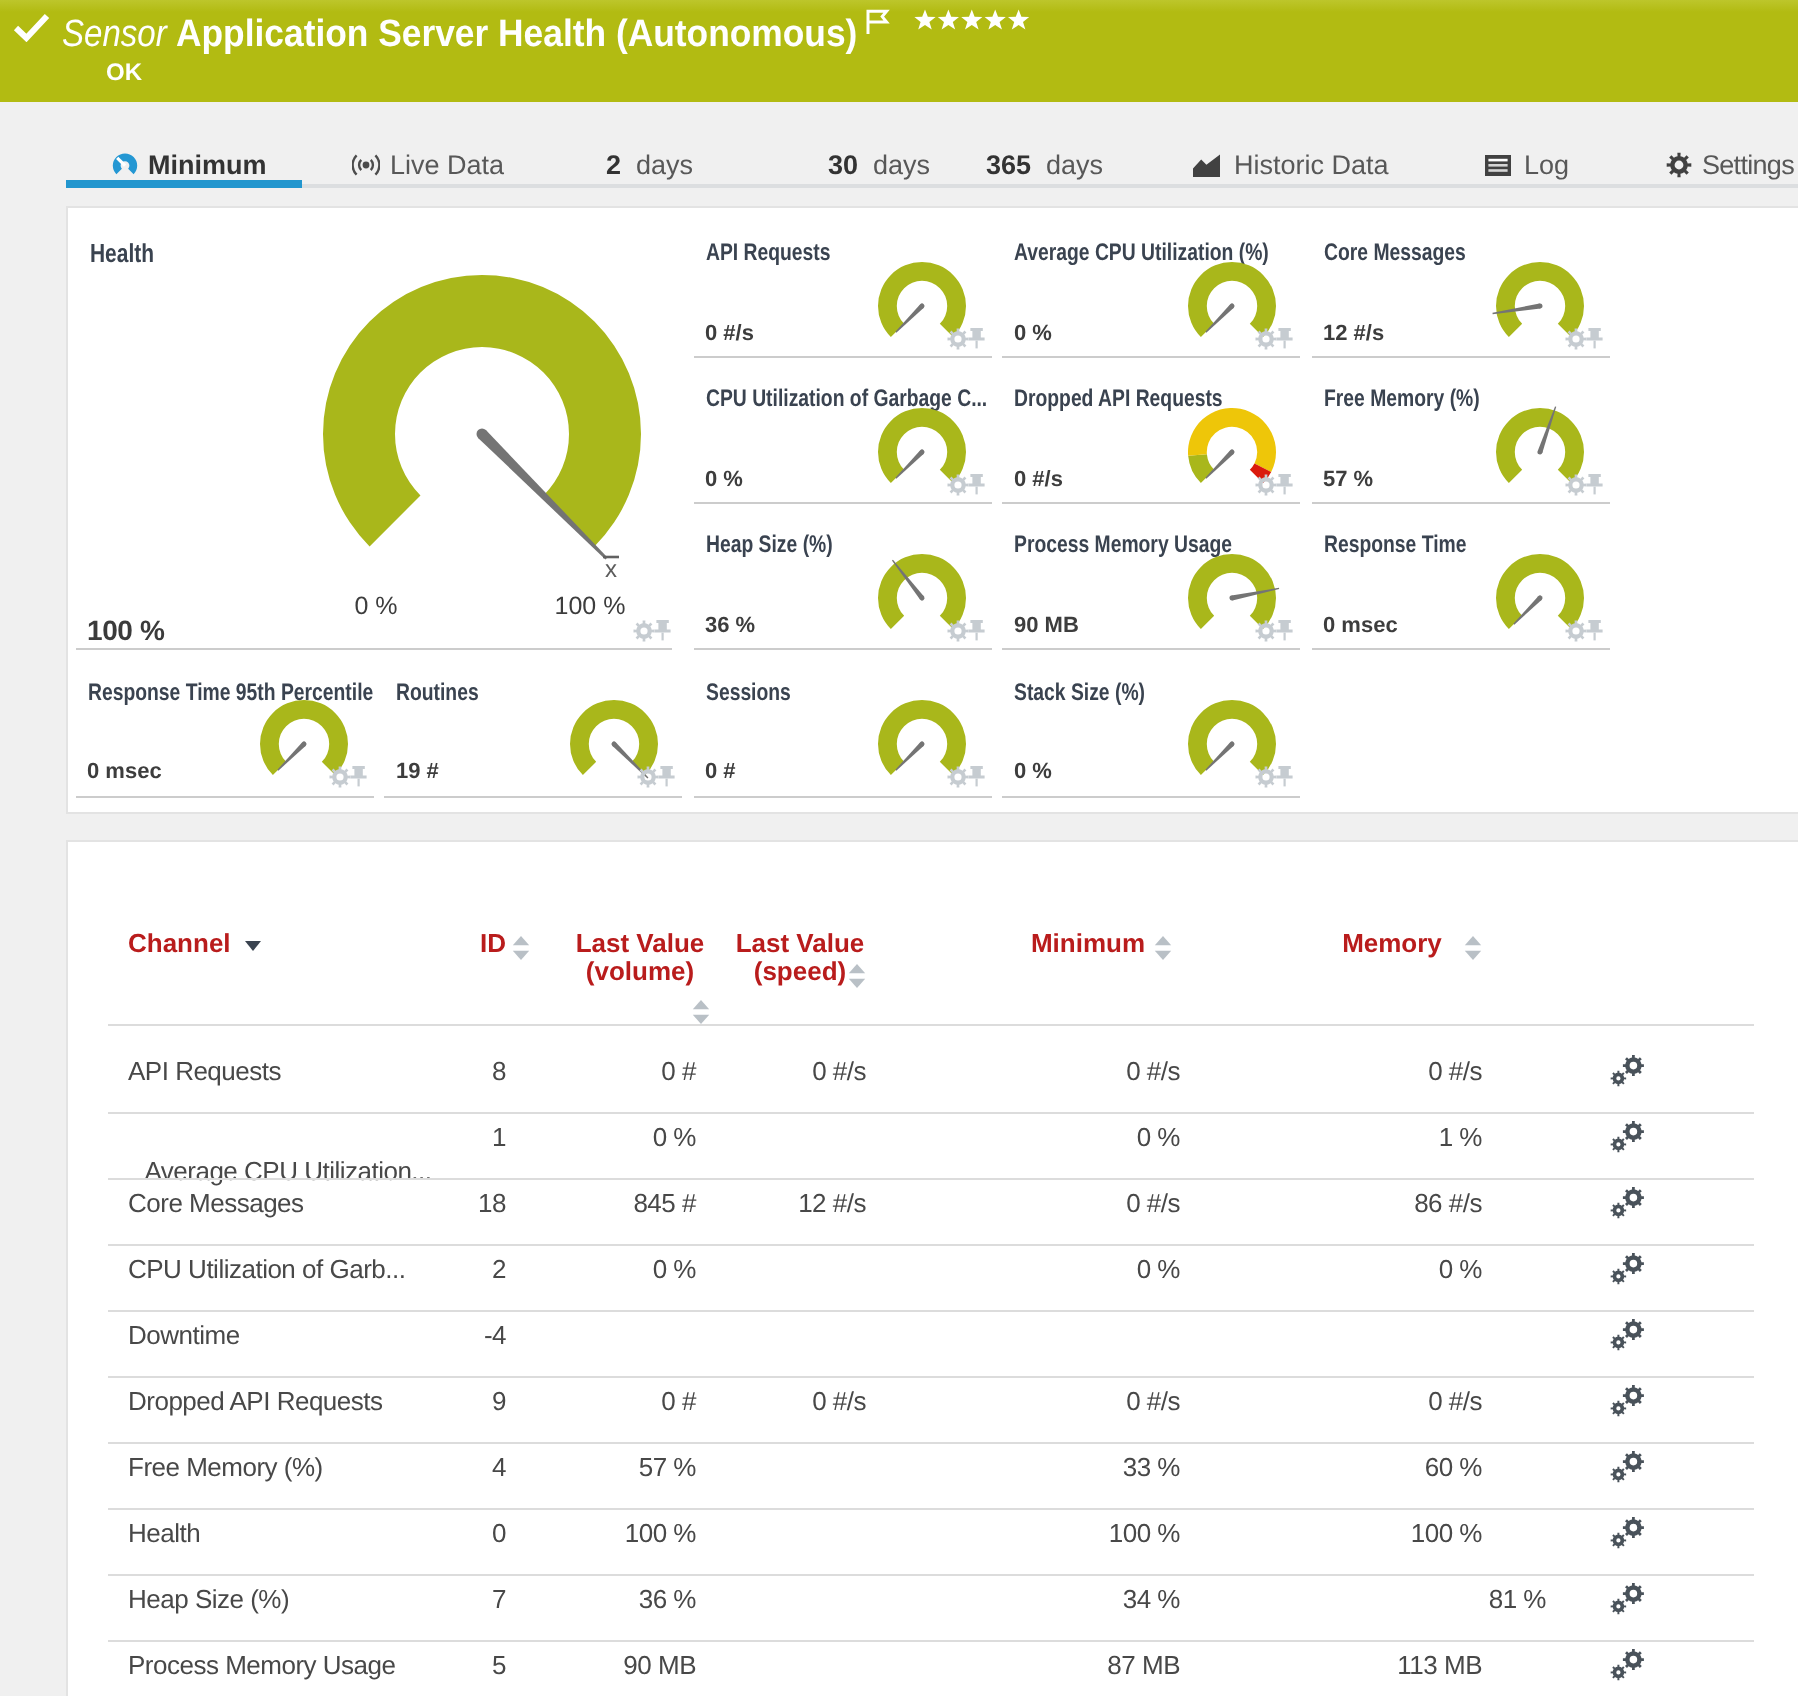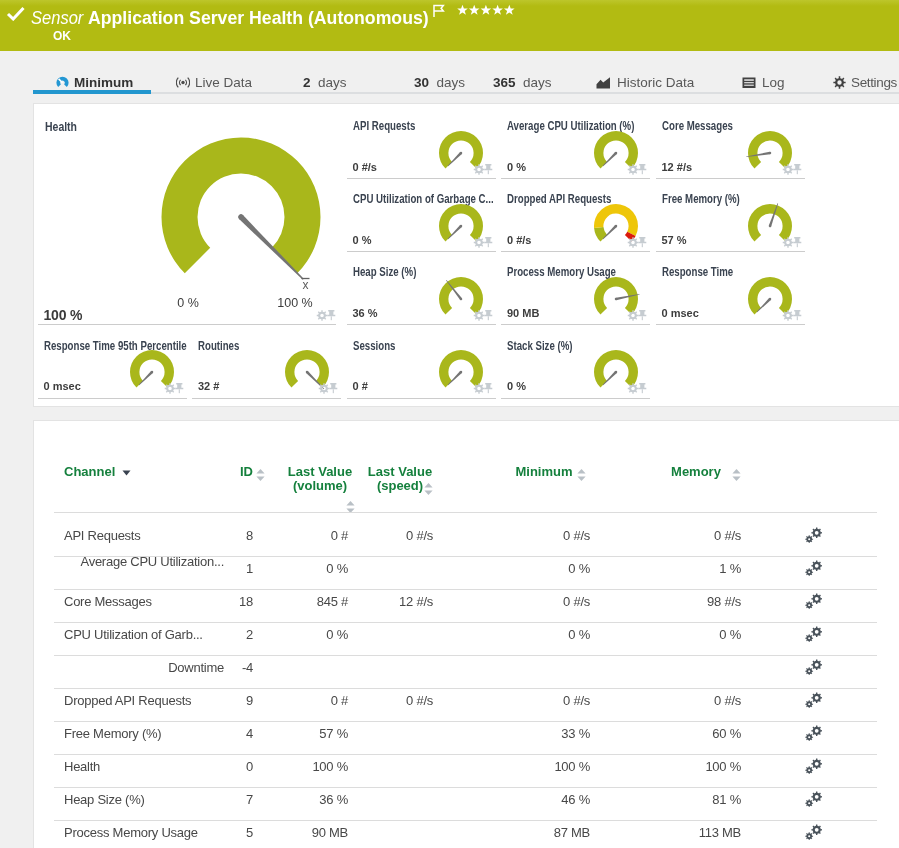--- a/index.html
+++ b/index.html
@@ -13,21 +13,21 @@
 .tab { position:absolute; top:24px; font-size:13.5px; color:#585858; white-space:nowrap; display:flex; align-items:center; }
 .tab b { color:#333; }
 .tab svg { flex:none; }
 #p1 { position:absolute; left:33px; top:103px; width:872px; height:304px; background:#fff; border:1px solid #e3e3e3; }
 #p2 { position:absolute; left:33px; top:420px; width:872px; height:429px; background:#fff; border:1px solid #e3e3e3; }
 .gt { position:absolute; font-size:12px; font-weight:bold; color:#3a4350; white-space:nowrap; line-height:13px; transform:scaleX(0.805); transform-origin:0 0; }
 .gv { position:absolute; font-size:11px; font-weight:bold; color:#3d3d3d; white-space:nowrap; line-height:12px; }
 .gl { position:absolute; font-size:12.5px; color:#3d3d3d; line-height:13px; width:46px; text-align:center; margin-left:-23px; }
 .gbv { position:absolute; font-size:14px; font-weight:bold; color:#3b3b3b; line-height:14px; letter-spacing:-0.2px; }
 .ul { position:absolute; height:1px; background:#cccccc; }
-.th { position:absolute; font-size:13px; font-weight:bold; color:#15803d; line-height:14px; }
+.th { position:absolute; font-size:13px; font-weight:bold; color:#b91c1c; line-height:14px; }
 .tc { position:absolute; font-size:13px; color:#484848; line-height:15px; text-align:right; white-space:nowrap; letter-spacing:-0.25px; }
 .tl { position:absolute; left:20px; width:823px; height:1px; background:#dcdcdc; }
 .sa { vertical-align:-1px; }
 </style></head><body>
 
 <div id="hdr">
   <svg style="position:absolute;left:6px;top:6px" width="20" height="15" viewBox="0 0 20 15">
     <path d="M2,8 L7.2,13 L17.5,2" stroke="#fff" stroke-width="3" fill="none"></path>
     </svg>
   <div class="sensor">Sensor</div>
@@ -307,21 +307,21 @@
 <div class="gt" style="left:164px;top:235.6px">Routines</div>
 <svg style="position:absolute;left:246.5px;top:242.2px" width="52" height="52" viewBox="0 0 52 52">
       <path d="M10.44,41.56 A22,22 0 1 1 41.56,41.56 L34.91,34.91 A12.6,12.6 0 1 0 17.09,34.91 Z" fill="#a9b71b"></path>
       <g transform="translate(26,26)">
         <g transform="rotate(45)">
           <circle cx="0" cy="0" r="1.25" fill="#747474"></circle>
           <path d="M0,-1.25 L24,-0.33 L24,0.33 L0,1.25 Z" fill="#747474"></path>
         </g>
       </g>
     </svg>
-<div class="gv" style="left:164px;top:276.2px">32 #</div>
+<div class="gv" style="left:164px;top:276.2px">19 #</div>
 <svg style="position:absolute;left:283px;top:277.1px" width="24" height="15" viewBox="0 0 24 15" fill="#c6ccd1">
       <g transform="translate(0.5,1)">
         <path d="M10.1,5.01 L10.35,5.86 L11.75,5.8 L11.75,7.2 L10.35,7.14 L10.1,7.99 L9.67,8.77 L10.71,9.72 L9.72,10.71 L8.77,9.67 L7.99,10.1 L7.14,10.35 L7.2,11.75 L5.8,11.75 L5.86,10.35 L5.01,10.1 L4.23,9.67 L3.28,10.71 L2.29,9.72 L3.33,8.77 L2.9,7.99 L2.65,7.14 L1.25,7.2 L1.25,5.8 L2.65,5.86 L2.9,5.01 L3.33,4.23 L2.29,3.28 L3.28,2.29 L4.23,3.33 L5.01,2.9 L5.86,2.65 L5.8,1.25 L7.2,1.25 L7.14,2.65 L7.99,2.9 L8.77,3.33 L9.72,2.29 L10.71,3.28 L9.67,4.23 Z M8.3,6.5 A1.8,1.8 0 1 0 4.7,6.5 A1.8,1.8 0 1 0 8.3,6.5 Z" fill-rule="evenodd"></path>
       </g>
       <path d="M13.2,2 h6.2 v1.5 h-1 v3.3 h1.9 v1.5 h-8 v-1.5 h1.9 v-3.3 h-1 Z"></path>
       <rect x="15.75" y="8.3" width="1.1" height="3.9"></rect>
     </svg>
 <div class="ul" style="left:158px;top:293.6px;width:149px"></div>
 <div class="gt" style="left:318.5px;top:235.6px">Sessions</div>
 <svg style="position:absolute;left:401px;top:242.2px" width="52" height="52" viewBox="0 0 52 52">
@@ -397,51 +397,51 @@
 <div class="tc" style="left:30px;top:106.5px;width:160px;text-align:left">API Requests</div>
 <div class="tc" style="left:172px;top:106.5px;width:47px">8</div>
 <div class="tc" style="left:234px;top:106.5px;width:80px">0 #</div>
 <div class="tc" style="left:319px;top:106.5px;width:80px">0 #/s</div>
 <div class="tc" style="left:456px;top:106.5px;width:100px">0 #/s</div>
 <div class="tc" style="left:607px;top:106.5px;width:100px">0 #/s</div>
 <div style="position:absolute;left:770px;top:106px"><svg class="ri" width="19" height="17" viewBox="0 0 19 17" fill="#49525a">
         <path d="M16.49,4.23 L16.74,5.13 L17.95,5.1 L17.95,6.5 L16.74,6.47 L16.49,7.37 L16.04,8.18 L16.91,9.02 L15.92,10.01 L15.08,9.14 L14.27,9.59 L13.37,9.84 L13.4,11.05 L12,11.05 L12.03,9.84 L11.13,9.59 L10.32,9.14 L9.48,10.01 L8.49,9.02 L9.36,8.18 L8.91,7.37 L8.66,6.47 L7.45,6.5 L7.45,5.1 L8.66,5.13 L8.91,4.23 L9.36,3.42 L8.49,2.58 L9.48,1.59 L10.32,2.46 L11.13,2.01 L12.03,1.76 L12,0.55 L13.4,0.55 L13.37,1.76 L14.27,2.01 L15.08,2.46 L15.92,1.59 L16.91,2.58 L16.04,3.42 Z M14.6,5.8 A1.9,1.9 0 1 0 10.8,5.8 A1.9,1.9 0 1 0 14.6,5.8 Z" fill-rule="evenodd"></path>
         <path d="M7.88,11.09 L8.06,11.72 L9.07,11.69 L9.07,12.71 L8.06,12.68 L7.88,13.31 L7.56,13.89 L8.3,14.57 L7.57,15.3 L6.89,14.56 L6.31,14.88 L5.68,15.06 L5.71,16.07 L4.69,16.07 L4.72,15.06 L4.09,14.88 L3.51,14.56 L2.83,15.3 L2.1,14.57 L2.84,13.89 L2.52,13.31 L2.34,12.68 L1.33,12.71 L1.33,11.69 L2.34,11.72 L2.52,11.09 L2.84,10.51 L2.1,9.83 L2.83,9.1 L3.51,9.84 L4.09,9.52 L4.72,9.34 L4.69,8.33 L5.71,8.33 L5.68,9.34 L6.31,9.52 L6.89,9.84 L7.57,9.1 L8.3,9.83 L7.56,10.51 Z M6.25,12.2 A1.05,1.05 0 1 0 4.15,12.2 A1.05,1.05 0 1 0 6.25,12.2 Z" fill-rule="evenodd"></path>
       </svg></div>
-<div class="tc" style="left:30px;top:133px;width:160px;text-align:right">Average CPU Utilization...</div>
+<div class="tc" style="left:30px;top:157px;width:160px;text-align:center">Average CPU Utilization...</div>
 <div class="tc" style="left:172px;top:139.5px;width:47px">1</div>
 <div class="tc" style="left:234px;top:139.5px;width:80px">0 %</div>
 <div class="tc" style="left:319px;top:139.5px;width:80px"></div>
 <div class="tc" style="left:456px;top:139.5px;width:100px">0 %</div>
 <div class="tc" style="left:607px;top:139.5px;width:100px">1 %</div>
 <div style="position:absolute;left:770px;top:139px"><svg class="ri" width="19" height="17" viewBox="0 0 19 17" fill="#49525a">
         <path d="M16.49,4.23 L16.74,5.13 L17.95,5.1 L17.95,6.5 L16.74,6.47 L16.49,7.37 L16.04,8.18 L16.91,9.02 L15.92,10.01 L15.08,9.14 L14.27,9.59 L13.37,9.84 L13.4,11.05 L12,11.05 L12.03,9.84 L11.13,9.59 L10.32,9.14 L9.48,10.01 L8.49,9.02 L9.36,8.18 L8.91,7.37 L8.66,6.47 L7.45,6.5 L7.45,5.1 L8.66,5.13 L8.91,4.23 L9.36,3.42 L8.49,2.58 L9.48,1.59 L10.32,2.46 L11.13,2.01 L12.03,1.76 L12,0.55 L13.4,0.55 L13.37,1.76 L14.27,2.01 L15.08,2.46 L15.92,1.59 L16.91,2.58 L16.04,3.42 Z M14.6,5.8 A1.9,1.9 0 1 0 10.8,5.8 A1.9,1.9 0 1 0 14.6,5.8 Z" fill-rule="evenodd"></path>
         <path d="M7.88,11.09 L8.06,11.72 L9.07,11.69 L9.07,12.71 L8.06,12.68 L7.88,13.31 L7.56,13.89 L8.3,14.57 L7.57,15.3 L6.89,14.56 L6.31,14.88 L5.68,15.06 L5.71,16.07 L4.69,16.07 L4.72,15.06 L4.09,14.88 L3.51,14.56 L2.83,15.3 L2.1,14.57 L2.84,13.89 L2.52,13.31 L2.34,12.68 L1.33,12.71 L1.33,11.69 L2.34,11.72 L2.52,11.09 L2.84,10.51 L2.1,9.83 L2.83,9.1 L3.51,9.84 L4.09,9.52 L4.72,9.34 L4.69,8.33 L5.71,8.33 L5.68,9.34 L6.31,9.52 L6.89,9.84 L7.57,9.1 L8.3,9.83 L7.56,10.51 Z M6.25,12.2 A1.05,1.05 0 1 0 4.15,12.2 A1.05,1.05 0 1 0 6.25,12.2 Z" fill-rule="evenodd"></path>
       </svg></div>
 <div class="tc" style="left:30px;top:172.5px;width:160px;text-align:left">Core Messages</div>
 <div class="tc" style="left:172px;top:172.5px;width:47px">18</div>
 <div class="tc" style="left:234px;top:172.5px;width:80px">845 #</div>
 <div class="tc" style="left:319px;top:172.5px;width:80px">12 #/s</div>
 <div class="tc" style="left:456px;top:172.5px;width:100px">0 #/s</div>
-<div class="tc" style="left:607px;top:172.5px;width:100px">98 #/s</div>
+<div class="tc" style="left:607px;top:172.5px;width:100px">86 #/s</div>
 <div style="position:absolute;left:770px;top:172px"><svg class="ri" width="19" height="17" viewBox="0 0 19 17" fill="#49525a">
         <path d="M16.49,4.23 L16.74,5.13 L17.95,5.1 L17.95,6.5 L16.74,6.47 L16.49,7.37 L16.04,8.18 L16.91,9.02 L15.92,10.01 L15.08,9.14 L14.27,9.59 L13.37,9.84 L13.4,11.05 L12,11.05 L12.03,9.84 L11.13,9.59 L10.32,9.14 L9.48,10.01 L8.49,9.02 L9.36,8.18 L8.91,7.37 L8.66,6.47 L7.45,6.5 L7.45,5.1 L8.66,5.13 L8.91,4.23 L9.36,3.42 L8.49,2.58 L9.48,1.59 L10.32,2.46 L11.13,2.01 L12.03,1.76 L12,0.55 L13.4,0.55 L13.37,1.76 L14.27,2.01 L15.08,2.46 L15.92,1.59 L16.91,2.58 L16.04,3.42 Z M14.6,5.8 A1.9,1.9 0 1 0 10.8,5.8 A1.9,1.9 0 1 0 14.6,5.8 Z" fill-rule="evenodd"></path>
         <path d="M7.88,11.09 L8.06,11.72 L9.07,11.69 L9.07,12.71 L8.06,12.68 L7.88,13.31 L7.56,13.89 L8.3,14.57 L7.57,15.3 L6.89,14.56 L6.31,14.88 L5.68,15.06 L5.71,16.07 L4.69,16.07 L4.72,15.06 L4.09,14.88 L3.51,14.56 L2.83,15.3 L2.1,14.57 L2.84,13.89 L2.52,13.31 L2.34,12.68 L1.33,12.71 L1.33,11.69 L2.34,11.72 L2.52,11.09 L2.84,10.51 L2.1,9.83 L2.83,9.1 L3.51,9.84 L4.09,9.52 L4.72,9.34 L4.69,8.33 L5.71,8.33 L5.68,9.34 L6.31,9.52 L6.89,9.84 L7.57,9.1 L8.3,9.83 L7.56,10.51 Z M6.25,12.2 A1.05,1.05 0 1 0 4.15,12.2 A1.05,1.05 0 1 0 6.25,12.2 Z" fill-rule="evenodd"></path>
       </svg></div>
 <div class="tc" style="left:30px;top:205.5px;width:160px;text-align:left">CPU Utilization of Garb...</div>
 <div class="tc" style="left:172px;top:205.5px;width:47px">2</div>
 <div class="tc" style="left:234px;top:205.5px;width:80px">0 %</div>
 <div class="tc" style="left:319px;top:205.5px;width:80px"></div>
 <div class="tc" style="left:456px;top:205.5px;width:100px">0 %</div>
 <div class="tc" style="left:607px;top:205.5px;width:100px">0 %</div>
 <div style="position:absolute;left:770px;top:205px"><svg class="ri" width="19" height="17" viewBox="0 0 19 17" fill="#49525a">
         <path d="M16.49,4.23 L16.74,5.13 L17.95,5.1 L17.95,6.5 L16.74,6.47 L16.49,7.37 L16.04,8.18 L16.91,9.02 L15.92,10.01 L15.08,9.14 L14.27,9.59 L13.37,9.84 L13.4,11.05 L12,11.05 L12.03,9.84 L11.13,9.59 L10.32,9.14 L9.48,10.01 L8.49,9.02 L9.36,8.18 L8.91,7.37 L8.66,6.47 L7.45,6.5 L7.45,5.1 L8.66,5.13 L8.91,4.23 L9.36,3.42 L8.49,2.58 L9.48,1.59 L10.32,2.46 L11.13,2.01 L12.03,1.76 L12,0.55 L13.4,0.55 L13.37,1.76 L14.27,2.01 L15.08,2.46 L15.92,1.59 L16.91,2.58 L16.04,3.42 Z M14.6,5.8 A1.9,1.9 0 1 0 10.8,5.8 A1.9,1.9 0 1 0 14.6,5.8 Z" fill-rule="evenodd"></path>
         <path d="M7.88,11.09 L8.06,11.72 L9.07,11.69 L9.07,12.71 L8.06,12.68 L7.88,13.31 L7.56,13.89 L8.3,14.57 L7.57,15.3 L6.89,14.56 L6.31,14.88 L5.68,15.06 L5.71,16.07 L4.69,16.07 L4.72,15.06 L4.09,14.88 L3.51,14.56 L2.83,15.3 L2.1,14.57 L2.84,13.89 L2.52,13.31 L2.34,12.68 L1.33,12.71 L1.33,11.69 L2.34,11.72 L2.52,11.09 L2.84,10.51 L2.1,9.83 L2.83,9.1 L3.51,9.84 L4.09,9.52 L4.72,9.34 L4.69,8.33 L5.71,8.33 L5.68,9.34 L6.31,9.52 L6.89,9.84 L7.57,9.1 L8.3,9.83 L7.56,10.51 Z M6.25,12.2 A1.05,1.05 0 1 0 4.15,12.2 A1.05,1.05 0 1 0 6.25,12.2 Z" fill-rule="evenodd"></path>
       </svg></div>
-<div class="tc" style="left:30px;top:238.5px;width:160px;text-align:right">Downtime</div>
+<div class="tc" style="left:30px;top:238.5px;width:160px;text-align:left">Downtime</div>
 <div class="tc" style="left:172px;top:238.5px;width:47px">-4</div>
 <div class="tc" style="left:234px;top:238.5px;width:80px"></div>
 <div class="tc" style="left:319px;top:238.5px;width:80px"></div>
 <div class="tc" style="left:456px;top:238.5px;width:100px"></div>
 <div class="tc" style="left:607px;top:238.5px;width:100px"></div>
 <div style="position:absolute;left:770px;top:238px"><svg class="ri" width="19" height="17" viewBox="0 0 19 17" fill="#49525a">
         <path d="M16.49,4.23 L16.74,5.13 L17.95,5.1 L17.95,6.5 L16.74,6.47 L16.49,7.37 L16.04,8.18 L16.91,9.02 L15.92,10.01 L15.08,9.14 L14.27,9.59 L13.37,9.84 L13.4,11.05 L12,11.05 L12.03,9.84 L11.13,9.59 L10.32,9.14 L9.48,10.01 L8.49,9.02 L9.36,8.18 L8.91,7.37 L8.66,6.47 L7.45,6.5 L7.45,5.1 L8.66,5.13 L8.91,4.23 L9.36,3.42 L8.49,2.58 L9.48,1.59 L10.32,2.46 L11.13,2.01 L12.03,1.76 L12,0.55 L13.4,0.55 L13.37,1.76 L14.27,2.01 L15.08,2.46 L15.92,1.59 L16.91,2.58 L16.04,3.42 Z M14.6,5.8 A1.9,1.9 0 1 0 10.8,5.8 A1.9,1.9 0 1 0 14.6,5.8 Z" fill-rule="evenodd"></path>
         <path d="M7.88,11.09 L8.06,11.72 L9.07,11.69 L9.07,12.71 L8.06,12.68 L7.88,13.31 L7.56,13.89 L8.3,14.57 L7.57,15.3 L6.89,14.56 L6.31,14.88 L5.68,15.06 L5.71,16.07 L4.69,16.07 L4.72,15.06 L4.09,14.88 L3.51,14.56 L2.83,15.3 L2.1,14.57 L2.84,13.89 L2.52,13.31 L2.34,12.68 L1.33,12.71 L1.33,11.69 L2.34,11.72 L2.52,11.09 L2.84,10.51 L2.1,9.83 L2.83,9.1 L3.51,9.84 L4.09,9.52 L4.72,9.34 L4.69,8.33 L5.71,8.33 L5.68,9.34 L6.31,9.52 L6.89,9.84 L7.57,9.1 L8.3,9.83 L7.56,10.51 Z M6.25,12.2 A1.05,1.05 0 1 0 4.15,12.2 A1.05,1.05 0 1 0 6.25,12.2 Z" fill-rule="evenodd"></path>
       </svg></div>
 <div class="tc" style="left:30px;top:271.5px;width:160px;text-align:left">Dropped API Requests</div>
@@ -471,22 +471,22 @@
 <div class="tc" style="left:456px;top:337.5px;width:100px">100 %</div>
 <div class="tc" style="left:607px;top:337.5px;width:100px">100 %</div>
 <div style="position:absolute;left:770px;top:337px"><svg class="ri" width="19" height="17" viewBox="0 0 19 17" fill="#49525a">
         <path d="M16.49,4.23 L16.74,5.13 L17.95,5.1 L17.95,6.5 L16.74,6.47 L16.49,7.37 L16.04,8.18 L16.91,9.02 L15.92,10.01 L15.08,9.14 L14.27,9.59 L13.37,9.84 L13.4,11.05 L12,11.05 L12.03,9.84 L11.13,9.59 L10.32,9.14 L9.48,10.01 L8.49,9.02 L9.36,8.18 L8.91,7.37 L8.66,6.47 L7.45,6.5 L7.45,5.1 L8.66,5.13 L8.91,4.23 L9.36,3.42 L8.49,2.58 L9.48,1.59 L10.32,2.46 L11.13,2.01 L12.03,1.76 L12,0.55 L13.4,0.55 L13.37,1.76 L14.27,2.01 L15.08,2.46 L15.92,1.59 L16.91,2.58 L16.04,3.42 Z M14.6,5.8 A1.9,1.9 0 1 0 10.8,5.8 A1.9,1.9 0 1 0 14.6,5.8 Z" fill-rule="evenodd"></path>
         <path d="M7.88,11.09 L8.06,11.72 L9.07,11.69 L9.07,12.71 L8.06,12.68 L7.88,13.31 L7.56,13.89 L8.3,14.57 L7.57,15.3 L6.89,14.56 L6.31,14.88 L5.68,15.06 L5.71,16.07 L4.69,16.07 L4.72,15.06 L4.09,14.88 L3.51,14.56 L2.83,15.3 L2.1,14.57 L2.84,13.89 L2.52,13.31 L2.34,12.68 L1.33,12.71 L1.33,11.69 L2.34,11.72 L2.52,11.09 L2.84,10.51 L2.1,9.83 L2.83,9.1 L3.51,9.84 L4.09,9.52 L4.72,9.34 L4.69,8.33 L5.71,8.33 L5.68,9.34 L6.31,9.52 L6.89,9.84 L7.57,9.1 L8.3,9.83 L7.56,10.51 Z M6.25,12.2 A1.05,1.05 0 1 0 4.15,12.2 A1.05,1.05 0 1 0 6.25,12.2 Z" fill-rule="evenodd"></path>
       </svg></div>
 <div class="tc" style="left:30px;top:370.5px;width:160px;text-align:left">Heap Size (%)</div>
 <div class="tc" style="left:172px;top:370.5px;width:47px">7</div>
 <div class="tc" style="left:234px;top:370.5px;width:80px">36 %</div>
 <div class="tc" style="left:319px;top:370.5px;width:80px"></div>
-<div class="tc" style="left:456px;top:370.5px;width:100px">46 %</div>
-<div class="tc" style="left:607px;top:370.5px;width:100px">81 %</div>
+<div class="tc" style="left:456px;top:370.5px;width:100px">34 %</div>
+<div class="tc" style="left:639px;top:370.5px;width:100px">81 %</div>
 <div style="position:absolute;left:770px;top:370px"><svg class="ri" width="19" height="17" viewBox="0 0 19 17" fill="#49525a">
         <path d="M16.49,4.23 L16.74,5.13 L17.95,5.1 L17.95,6.5 L16.74,6.47 L16.49,7.37 L16.04,8.18 L16.91,9.02 L15.92,10.01 L15.08,9.14 L14.27,9.59 L13.37,9.84 L13.4,11.05 L12,11.05 L12.03,9.84 L11.13,9.59 L10.32,9.14 L9.48,10.01 L8.49,9.02 L9.36,8.18 L8.91,7.37 L8.66,6.47 L7.45,6.5 L7.45,5.1 L8.66,5.13 L8.91,4.23 L9.36,3.42 L8.49,2.58 L9.48,1.59 L10.32,2.46 L11.13,2.01 L12.03,1.76 L12,0.55 L13.4,0.55 L13.37,1.76 L14.27,2.01 L15.08,2.46 L15.92,1.59 L16.91,2.58 L16.04,3.42 Z M14.6,5.8 A1.9,1.9 0 1 0 10.8,5.8 A1.9,1.9 0 1 0 14.6,5.8 Z" fill-rule="evenodd"></path>
         <path d="M7.88,11.09 L8.06,11.72 L9.07,11.69 L9.07,12.71 L8.06,12.68 L7.88,13.31 L7.56,13.89 L8.3,14.57 L7.57,15.3 L6.89,14.56 L6.31,14.88 L5.68,15.06 L5.71,16.07 L4.69,16.07 L4.72,15.06 L4.09,14.88 L3.51,14.56 L2.83,15.3 L2.1,14.57 L2.84,13.89 L2.52,13.31 L2.34,12.68 L1.33,12.71 L1.33,11.69 L2.34,11.72 L2.52,11.09 L2.84,10.51 L2.1,9.83 L2.83,9.1 L3.51,9.84 L4.09,9.52 L4.72,9.34 L4.69,8.33 L5.71,8.33 L5.68,9.34 L6.31,9.52 L6.89,9.84 L7.57,9.1 L8.3,9.83 L7.56,10.51 Z M6.25,12.2 A1.05,1.05 0 1 0 4.15,12.2 A1.05,1.05 0 1 0 6.25,12.2 Z" fill-rule="evenodd"></path>
       </svg></div>
 <div class="tc" style="left:30px;top:403.5px;width:160px;text-align:left">Process Memory Usage</div>
 <div class="tc" style="left:172px;top:403.5px;width:47px">5</div>
 <div class="tc" style="left:234px;top:403.5px;width:80px">90 MB</div>
 <div class="tc" style="left:319px;top:403.5px;width:80px"></div>
 <div class="tc" style="left:456px;top:403.5px;width:100px">87 MB</div>
 <div class="tc" style="left:607px;top:403.5px;width:100px">113 MB</div>

